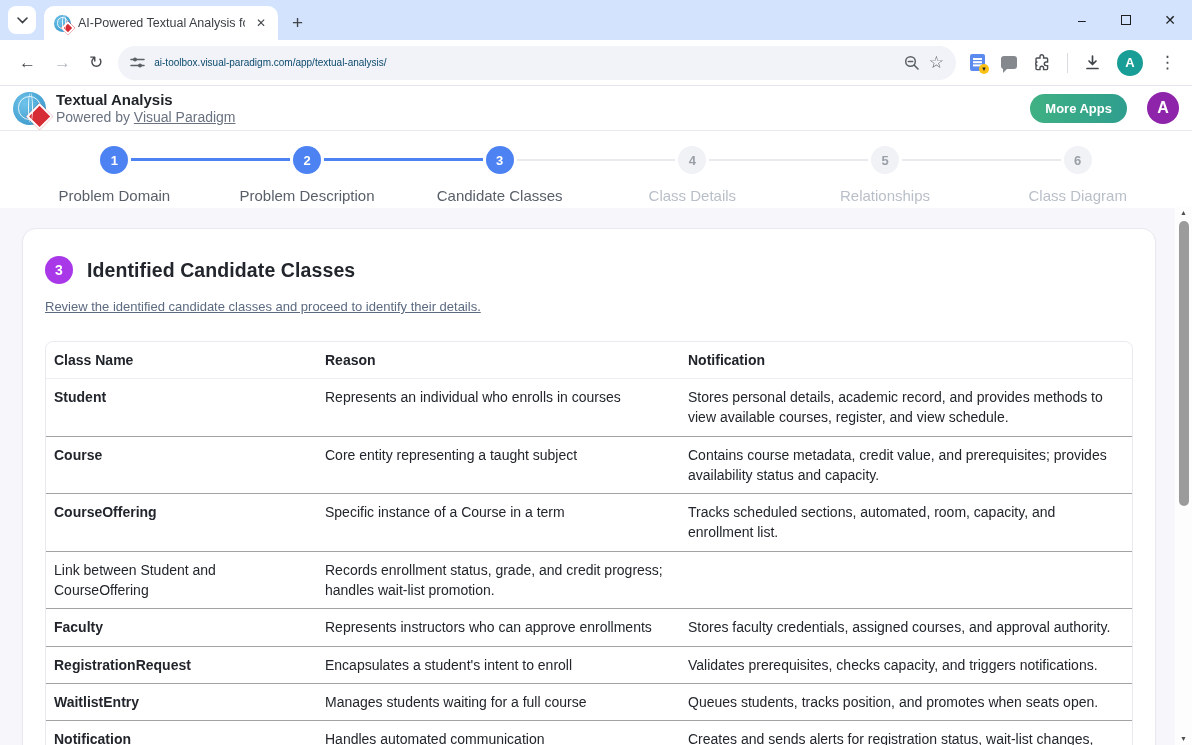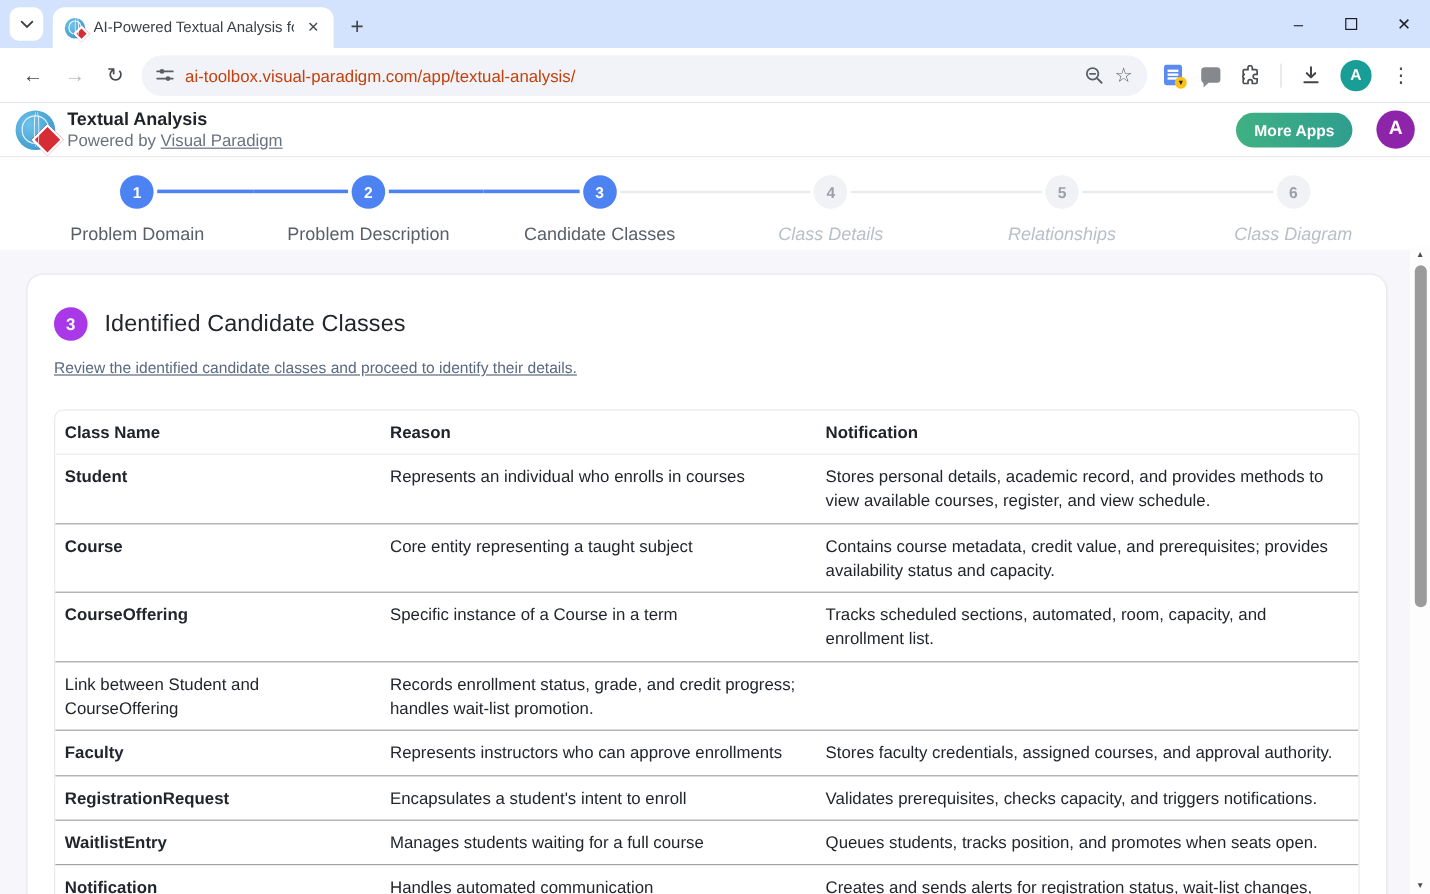--- a/index.html
+++ b/index.html
@@ -22,21 +22,21 @@
   .globe:after { content:""; position:absolute; left:46%; top:4%; width:10%; height:92%; border-left:1px solid rgba(255,255,255,.85); border-right:1px solid rgba(255,255,255,.85); border-radius:50%; }
   .diamond { position:absolute; right:-8%; bottom:-6%; width:58%; height:58%; background:#d62c35; transform:rotate(45deg); box-shadow:inset 0 0 0 2px #fff, inset 0 0 0 4px #d62c35; }
   .favicon { width:17px; height:17px; }
   .applogo { width:33px; height:33px; }
 
   
   .toolbar { height:46px; background:#fff; display:flex; align-items:center; padding:0 10px; border-bottom:1px solid #e3e6ec; }
   .nav-ico { font-size:17px; color:#474a4e; padding:0 9px; cursor:pointer; }
   .nav-ico.disabled { color:#b6bac0; }
   .urlbar { flex:1; height:34px; background:#f1f3f8; border-radius:17px; display:flex; align-items:center; margin:0 8px 0 6px; padding:0 12px; gap:9px; }
-  .url-text { flex:1; font-size:14px; color:#c2410c; white-space:nowrap; overflow:hidden; }
+  .url-text { flex:1; font-size:10px; color:#0c4a6e; white-space:nowrap; overflow:hidden; }
   .pill-ico { display:flex; align-items:center; cursor:pointer; flex:none; }
   .star-glyph { font-size:17px; color:#5b6065; cursor:pointer; }
   .tb-icons { display:flex; align-items:center; gap:16px; padding:0 6px; }
   .divider { width:1px; height:20px; background:#d8dbe0; }
   .reader-ico { position:relative; width:15px; height:17px; background:#5b8bef; border-radius:2px; flex:none; cursor:pointer; }
   .reader-ico:before { content:""; position:absolute; left:3px; top:4px; width:9px; height:1.6px; background:#fff; box-shadow:0 3.2px 0 #fff, 0 6.4px 0 #fff; }
   .reader-badge { position:absolute; right:-4px; bottom:-3px; width:10px; height:10px; background:#fbc116; border-radius:50%; font-size:7px; color:#222; display:flex; align-items:center; justify-content:center; }
   .comment-ico { position:relative; width:16px; height:13px; background:#85898e; border-radius:3px; cursor:pointer; }
   .comment-ico:after { content:""; position:absolute; left:2px; bottom:-4px; border:3px solid transparent; border-top-color:#85898e; border-left-color:#85898e; }
   .avatar { border-radius:50%; color:#fff; font-weight:bold; display:flex; align-items:center; justify-content:center; cursor:pointer; flex:none; }
@@ -60,28 +60,28 @@
   .conn { position:absolute; }
   .conn.left  { left:0; right:calc(50% + 17px); }
   .conn.right { left:calc(50% + 17px); right:0; }
   .conn.blue { height:3px; background:#4d82f3; top:12px; }
   .conn.gray { height:2px; background:#e9eaee; top:13px; }
   .step-circle { width:28px; height:28px; border-radius:50%; display:flex; align-items:center; justify-content:center; font-size:13px; font-weight:bold; z-index:1; }
   .step-circle.done, .step-circle.active { background:#4d82f3; color:#fff; }
   .step-circle.pending { background:#f1f2f5; color:#9a9fa8; }
   .step-label { margin-top:13px; font-size:15px; }
   .step-label.done, .step-label.active { color:#585f68; }
-  .step-label.pending { color:#b9bfc8;font-style:italic; }
+  .step-label.pending { color:#b9bfc8; }
 
   
   .content { position:absolute; top:208px; left:0; right:17px; bottom:0; background:#f7f7fb; overflow:hidden; }
   .card { margin:20px 19px 0 22px; background:#fff; border:1px solid #e8eaf0; border-radius:14px; box-shadow:0 1px 2px rgba(20,30,60,.04); padding:27px 22px 40px; height:640px; }
   .card-head { display:flex; align-items:center; gap:14px; }
   .step-badge { width:28px; height:28px; border-radius:50%; background:#a838e8; color:#fff; font-size:14px; font-weight:bold; display:flex; align-items:center; justify-content:center; flex:none; }
-  .page-title { font-size:19.5px; font-weight:normal; color:#22262c; letter-spacing:.1px; }
+  .page-title { font-size:19.5px; font-weight:bold; color:#22262c; letter-spacing:.1px; }
   .subtitle { margin-top:15px; font-size:13px; color:#5c6a80;text-decoration:underline; }
 
   .table { margin-top:27px; border:1px solid #e9eaef; border-radius:8px; overflow:hidden; }
   .tr, .thead { display:grid; grid-template-columns:271px 363px 1fr; }
   .thead { border-bottom:1px solid #ececf1; }
   .th { padding:10px 8px; font-size:14px; font-weight:bold; color:#20242a; }
   .tr { border-bottom:1px solid #a3a3a3; }
   .tr:last-child { border-bottom:none; }
   .td { padding:8px 14px 8px 8px; font-size:14px; color:#22262c; line-height:1.45; }
   .td.name { font-weight:bold; }

